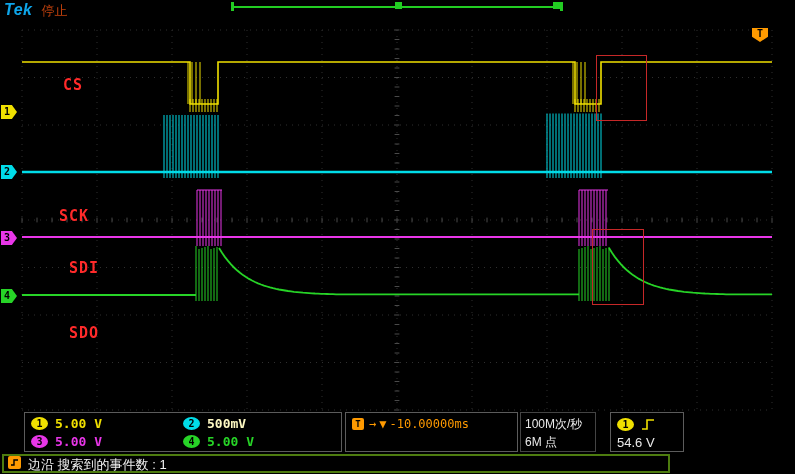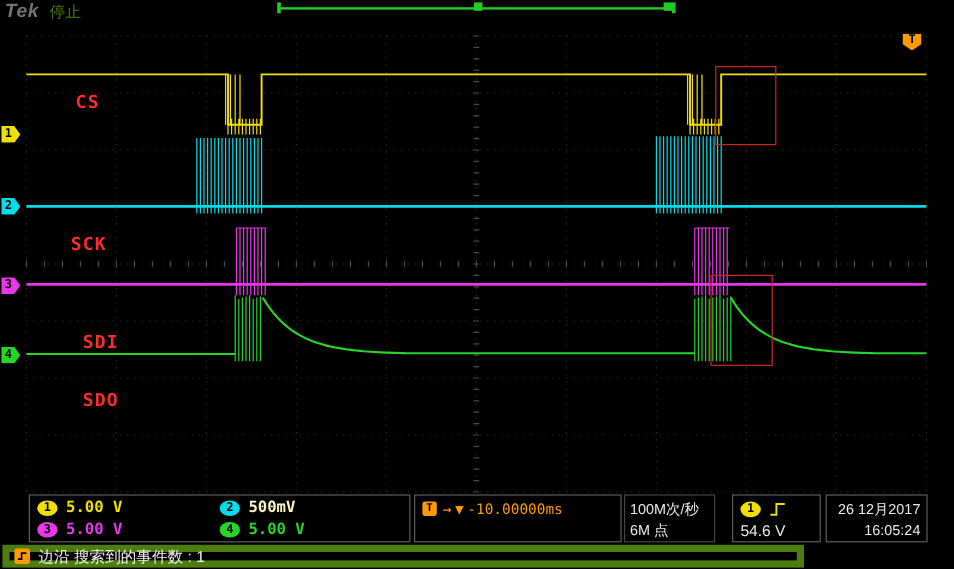--- a/index.html
+++ b/index.html
@@ -4,22 +4,22 @@
 <style>
   * { margin:0; padding:0; box-sizing:border-box; }
   html,body { background:#000; }
   .scope {
     position:relative; width:795px; height:474px; background:#000; overflow:hidden;
     font-family:"DejaVu Sans Mono","Liberation Mono",monospace; color:#ddd;
   }
   #scope-svg { position:absolute; left:0; top:0; }
 
   .topbar { position:absolute; left:4px; top:1px; display:flex; gap:9px; align-items:baseline; }
-  .tek { color:#737373; font:bold italic 16px "Liberation Sans",sans-serif; letter-spacing:0.5px; }
-  .stat { color:#4d7c0f; font:13px "Liberation Sans",sans-serif; }
+  .tek { color:#0ea5e9; font:bold italic 16px "Liberation Sans",sans-serif; letter-spacing:0.5px; }
+  .stat { color:#c2410c; font:13px "Liberation Sans",sans-serif; }
 
   #recbar { position:absolute; left:0; top:0; width:795px; height:14px; }
 
   .trigflag {
     position:absolute; left:752px; top:28px; width:16px; height:14px; background:#ff9a00;
     color:#000; font:bold 10px/12px "DejaVu Sans Mono",monospace; text-align:center;
     clip-path:polygon(0 0,100% 0,100% 62%,50% 100%,0 62%);
   }
 
   .chmark {
@@ -52,21 +52,21 @@
   }
 
   .ratebox { left:520px; width:76px; padding:2px 4px; border-color:#444; }
   .small { color:#e9e9e9; font:12px "Liberation Sans",sans-serif; }
 
   .trigbox { left:610px; width:74px; padding:2px 6px; }
   .datebox { left:688px; width:85px; padding:2px 5px; text-align:right; }
 
   .searchbar {
     position:absolute; left:2px; top:454px; width:668px; height:19px; background:#000;
-    border:6px solid #4d7c0f; display:flex; align-items:center; gap:7px; padding:0 4px;
+    border:2px solid #4d7c0f; display:flex; gap:7px; padding:0 4px;
   }
   .sicon { width:13px; height:13px; background:#ff9a00; border-radius:2px; flex:none;
            display:flex; align-items:center; justify-content:center; }
   .stext { color:#f2f2f2; font:13px "Liberation Sans",sans-serif; }
 </style>
 </head>
 <body>
 
 <div class="scope">
 
@@ -97,22 +97,22 @@
     </div>
 
   <div class="trigflag">T</div>
 
   <div class="chmark" style="top: 105px; background: rgb(240, 224, 0);"><span>1</span></div>
   <div class="chmark" style="top: 165px; background: rgb(0, 220, 232);"><span>2</span></div>
   <div class="chmark" style="top: 231px; background: rgb(232, 54, 232);"><span>3</span></div>
   <div class="chmark" style="top: 289px; background: rgb(39, 212, 39);"><span>4</span></div>
 
   <div class="siglabel" style="left:47px;top:76px">CS</div>
-  <div class="siglabel" style="left:43px;top:194px">SCK</div>
-  <div class="siglabel" style="left:53px;top:276px">SDI</div>
+  <div class="siglabel" style="left:43px;top:207px">SCK</div>
+  <div class="siglabel" style="left:53px;top:259px">SDI</div>
   <div class="siglabel" style="left:53px;top:324px">SDO</div>
 
   <div class="zoombox" style="left: 596px; top: 55px; width: 51px; height: 66px;"></div>
   <div class="zoombox" style="left: 592px; top: 229px; width: 52px; height: 76px;"></div>
 
   <div class="readouts">
 
     <div class="box chbox">
       <div class="cell">
         <span class="badge" style="background: rgb(240, 224, 0);">1</span>
@@ -155,28 +155,20 @@
         <span class="badge" style="background: rgb(240, 224, 0);">1</span>
         <svg class="slope" width="14" height="13">
           <path d="M1,11 H6 V2 H13" fill="none" stroke-width="1.6" stroke="#f0e000"></path>
         </svg>
       </div>
       <div class="row">
           <span class="white">54.6 V</span>
         </div>
     </div>
 
-    <div class="box datebox">
-      <div class="row" style="justify-content:flex-end">
-          <span class="small">26 12月2017</span>
-        </div>
-      <div class="row" style="justify-content:flex-end">
-          <span class="small">16:05:24</span>
-        </div>
-    </div>
 
   </div>
 
   <div class="searchbar">
     <span class="sicon">
       <svg width="9" height="9">
           <path d="M1,7 H4 V2 H8" stroke="#000" fill="none" stroke-width="1.4"></path>
         </svg>
     </span>
     <span class="stext">边沿 搜索到的事件数 : 1</span>

